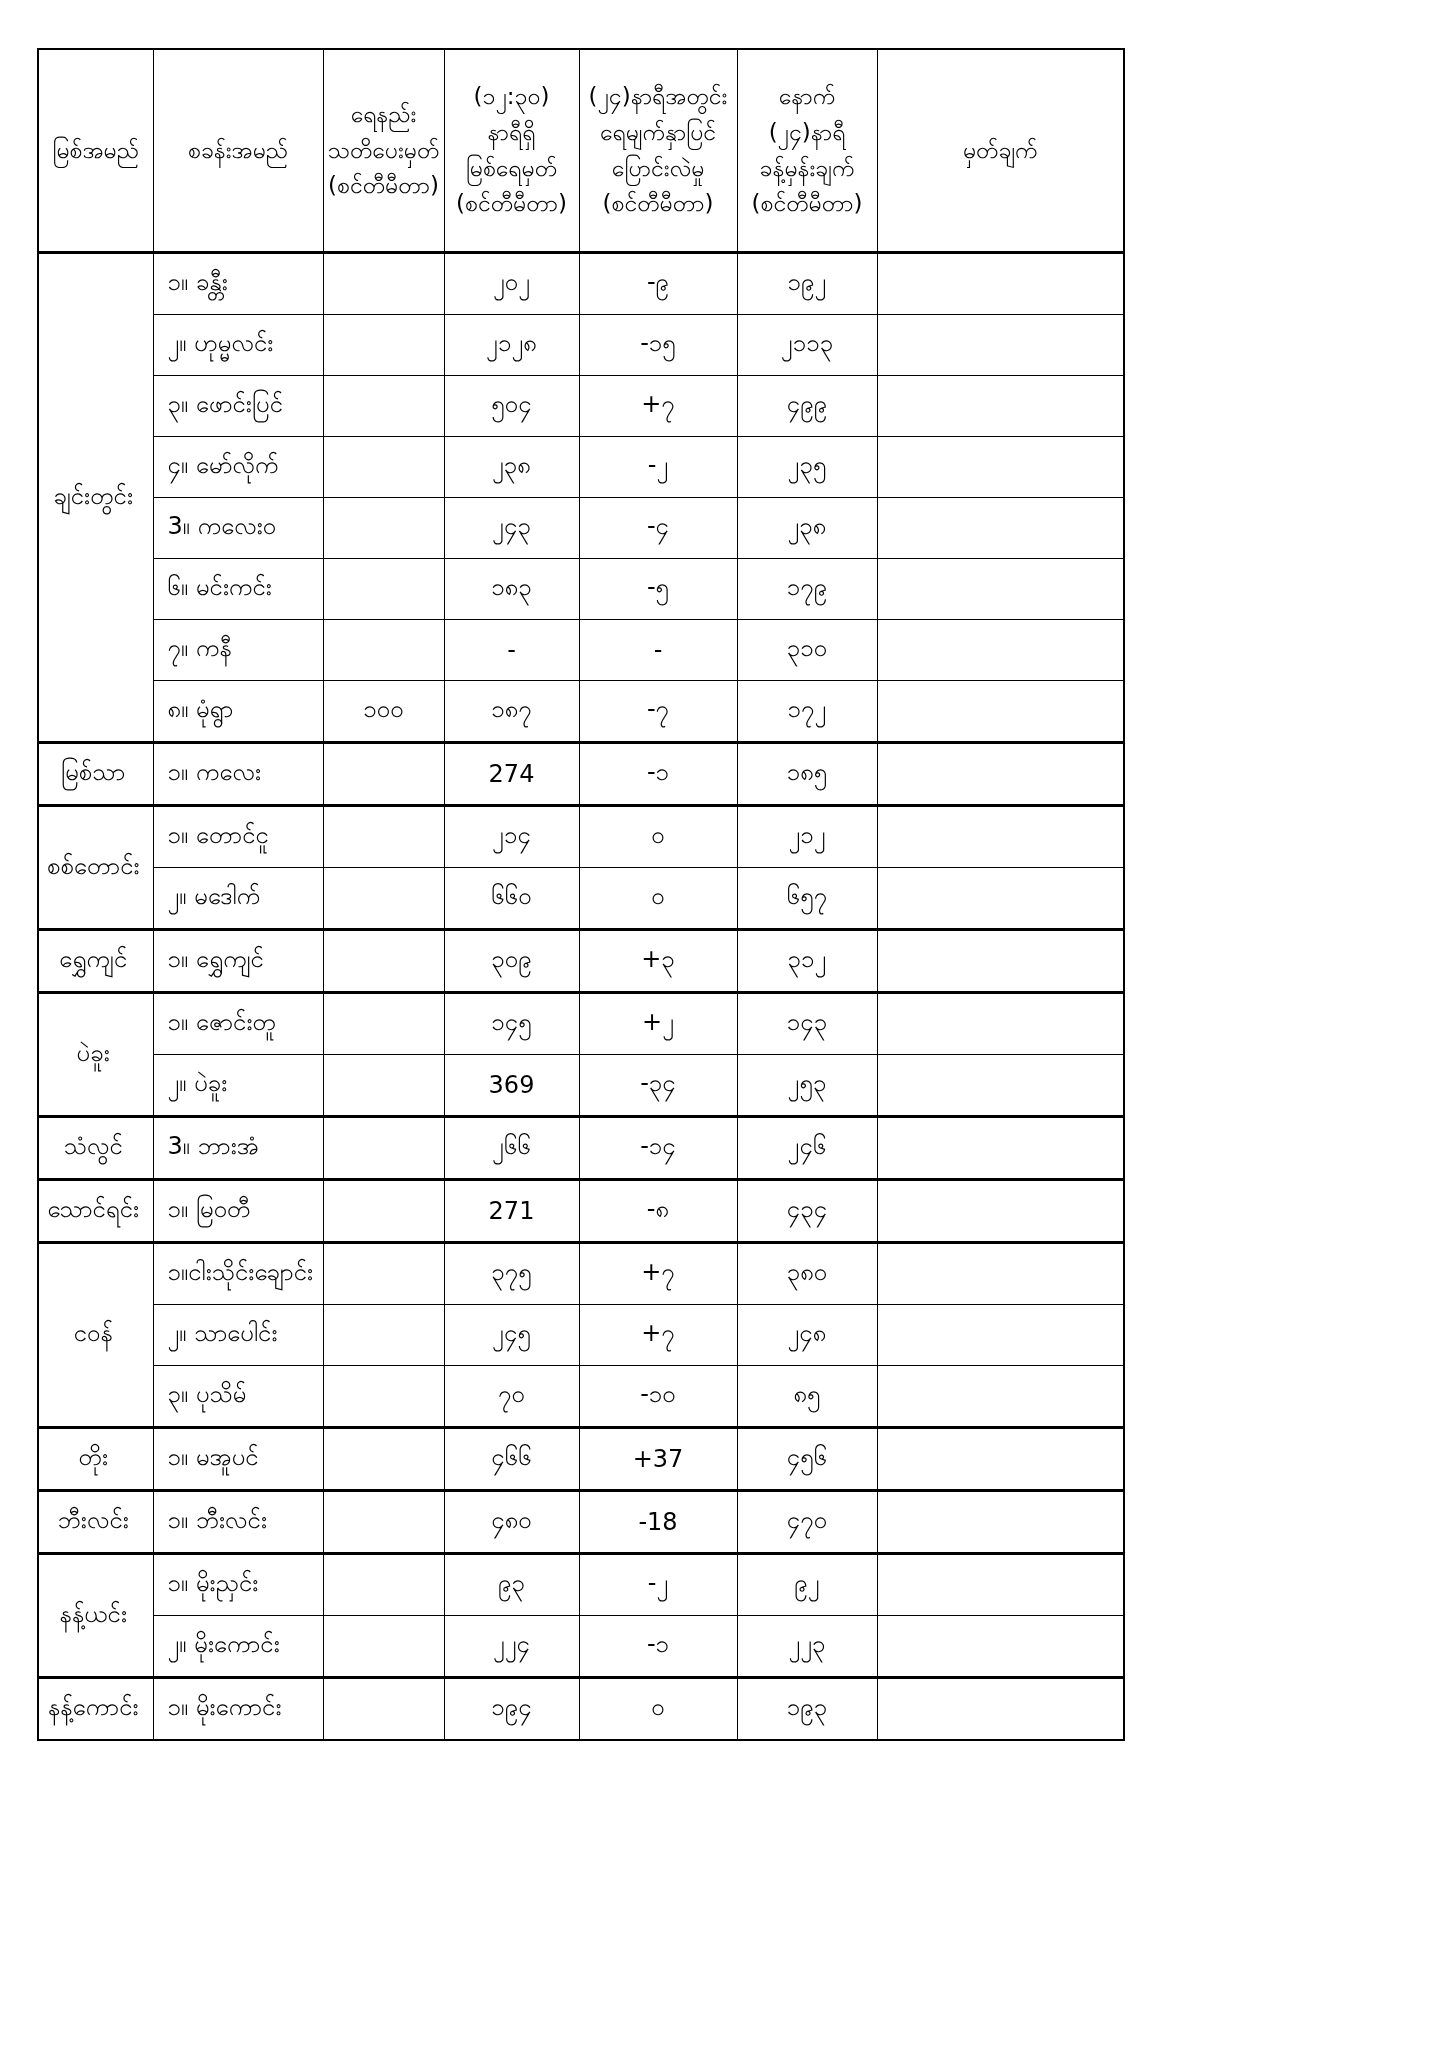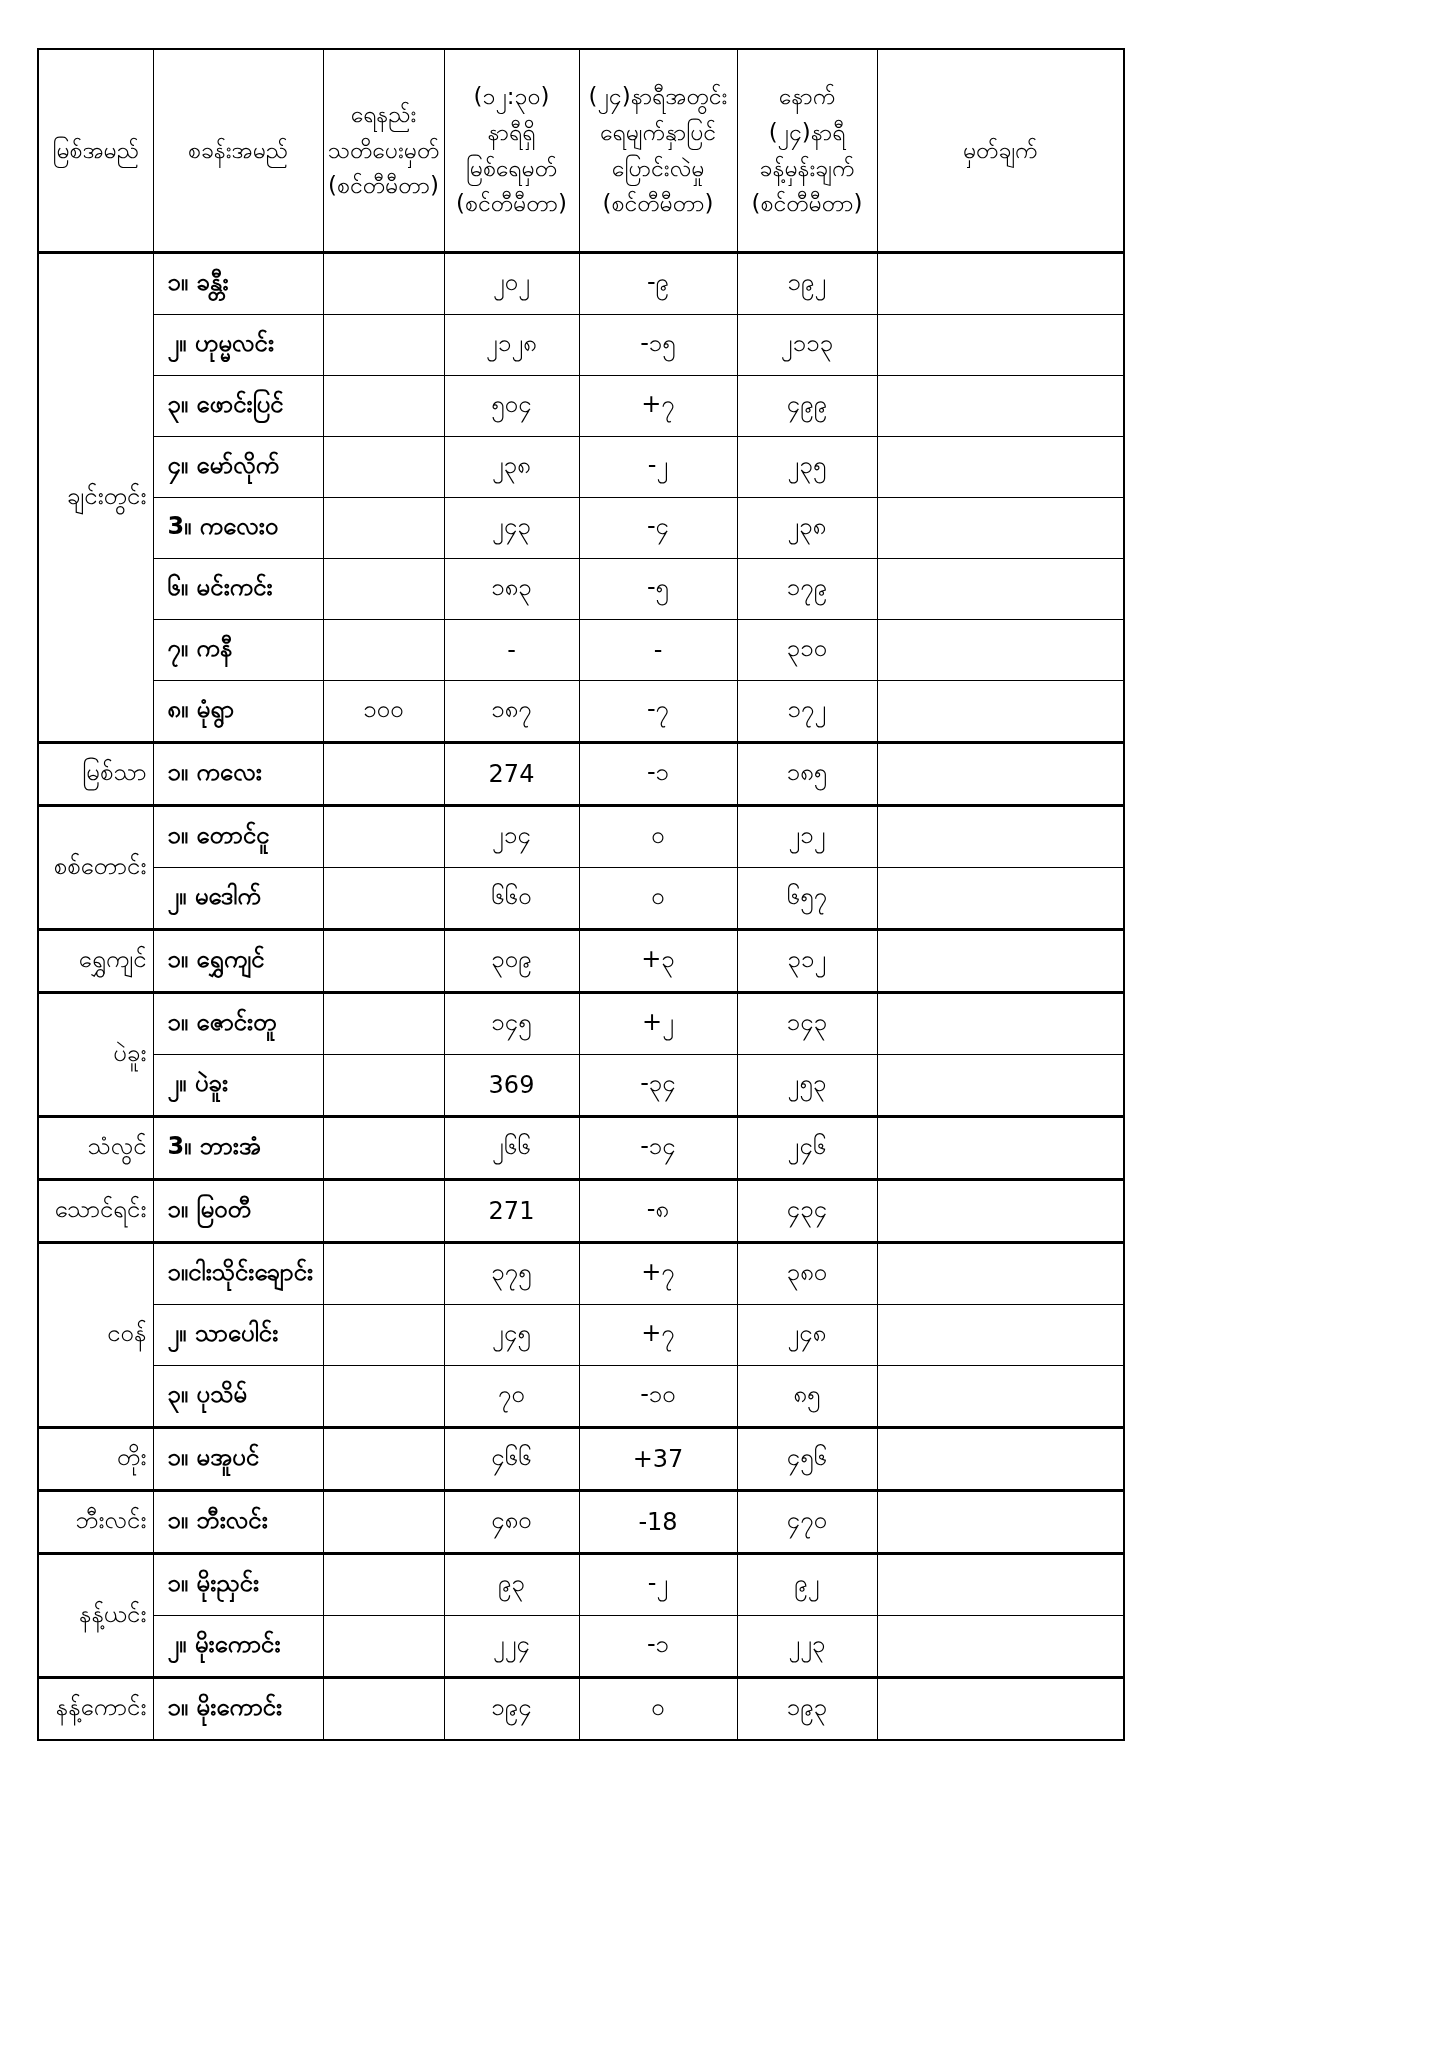--- a/index.html
+++ b/index.html
@@ -41,27 +41,26 @@
     white-space: pre-line;
     border-bottom-width: 3px;
     padding: 2px 4px;
   }
   tbody td {
     height: 60px;
     font-size: 24px;
     padding: 0 6px;
   }
   td.river {
-    text-align: right;
+    text-align: center;
     padding-left: 1px;
   }
   td.station {
     text-align: left;
     padding-left: 14px;
-    font-weight: bold;
   }
   td.num {
     text-align: center;
   }
   td.remark {
     text-align: left;
   }
   tr.group-start td {
     border-top-width: 3px;
   }

